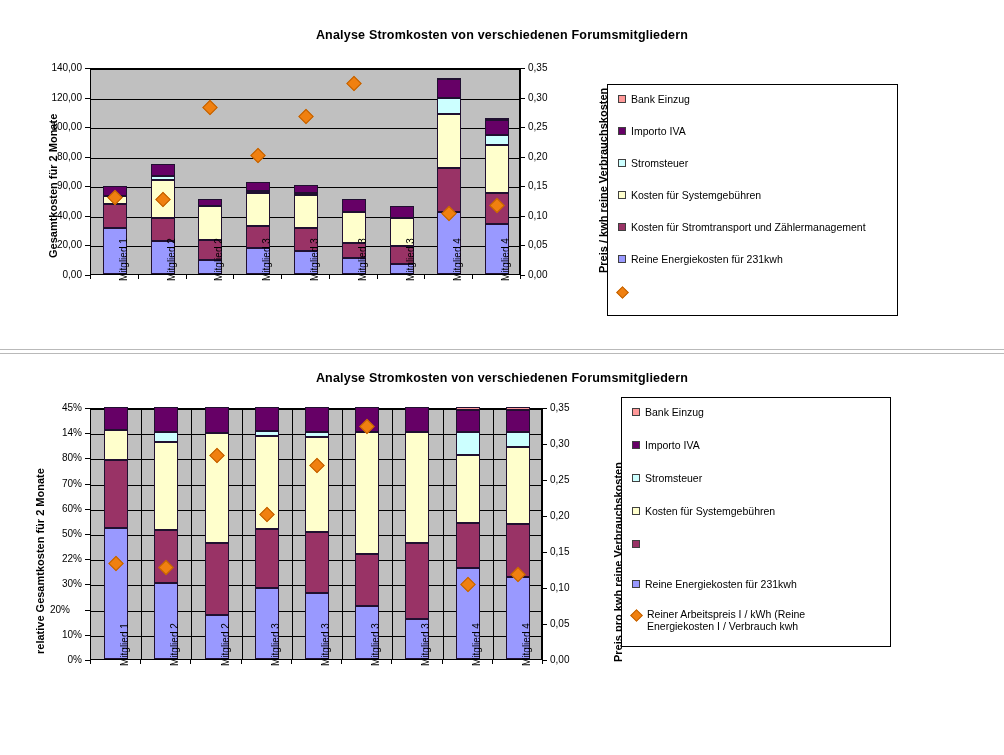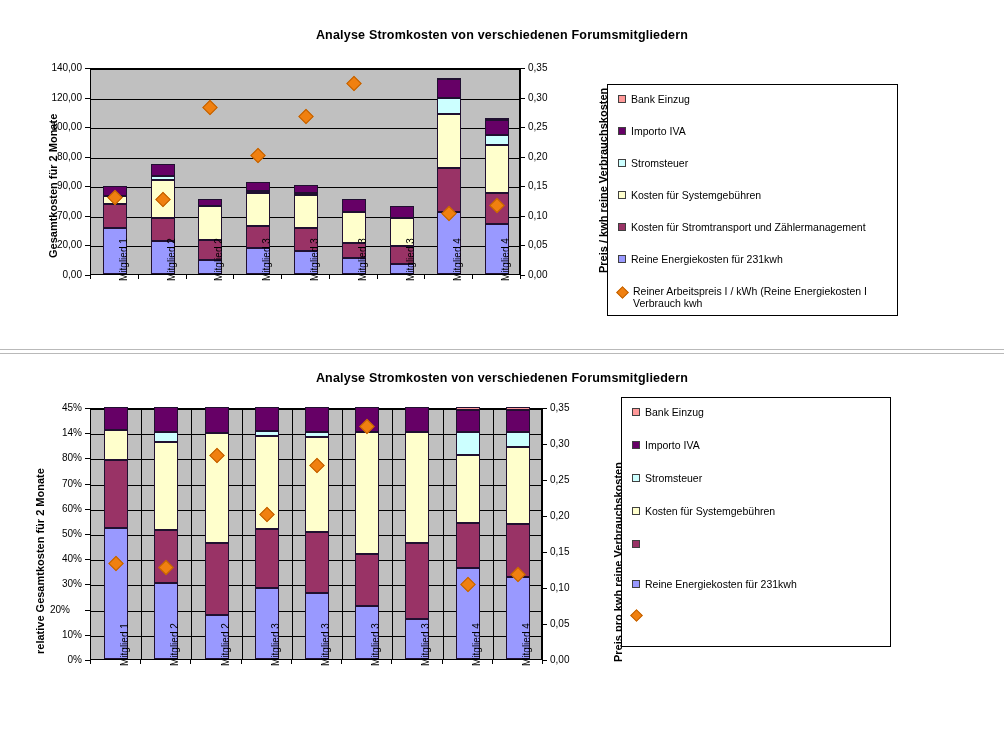--- a/index.html
+++ b/index.html
@@ -171,21 +171,21 @@
       </div>
       <div class="diamond" style="background: rgb(240, 128, 16); left: 406.111px; top: 130.529px; transform: translate(-50%, 0px) rotate(45deg);"></div>
     </div>
 
   <div id="layer-1">
       <div class="tickmark-left" style="left: 85px; top: 275px;"></div>
       <div class="ytick-label" style="width: 44px; left: 38px; top: 270px;">0,00</div>
       <div class="tickmark-left" style="left: 85px; top: 245.429px;"></div>
       <div class="ytick-label" style="width: 44px; left: 38px; top: 240.429px;">20,00</div>
       <div class="tickmark-left" style="left: 85px; top: 215.857px;"></div>
-      <div class="ytick-label" style="width: 44px; left: 38px; top: 210.857px;">70,00</div>
+      <div class="ytick-label" style="width: 44px; left: 38px; top: 210.857px;">40,00</div>
       <div class="tickmark-left" style="left: 85px; top: 186.286px;"></div>
       <div class="ytick-label" style="width: 44px; left: 38px; top: 181.286px;">90,00</div>
       <div class="tickmark-left" style="left: 85px; top: 156.714px;"></div>
       <div class="ytick-label" style="width: 44px; left: 38px; top: 151.714px;">80,00</div>
       <div class="tickmark-left" style="left: 85px; top: 127.143px;"></div>
       <div class="ytick-label" style="width: 44px; left: 38px; top: 122.143px;">100,00</div>
       <div class="tickmark-left" style="left: 85px; top: 97.5714px;"></div>
       <div class="ytick-label" style="width: 44px; left: 38px; top: 92.5714px;">120,00</div>
       <div class="tickmark-left" style="left: 85px; top: 68px;"></div>
       <div class="ytick-label" style="width: 44px; left: 38px; top: 63px;">140,00</div>
@@ -248,22 +248,20 @@
         <div class="legend-row" style="left: 10px; top: 136px; width: 301px;">
           <span class="legend-swatch" style="background: rgb(153, 51, 102);"></span>
           <span class="legend-text">Kosten für Stromtransport und Zählermanagement</span>
         </div>
         <div class="legend-row" style="left: 10px; top: 168px; width: 301px;">
           <span class="legend-swatch" style="background: rgb(153, 153, 255);"></span>
           <span class="legend-text">Reine Energiekosten für 231kwh</span>
         </div>
         <div class="legend-row" style="left: 10px; top: 200px; width: 301px;">
           <span class="legend-swatch diamond-sw"></span>
-          <span class="legend-text">Reiner Arbeitspreis I / kWh (Reine Energiekosten I
- Verbrauch kwh</span>
         </div>
       </div>
     </div>
 </div>
 
 <div class="divider" style="top:349px;"></div>
 <div class="divider" style="top:353px;"></div>
 
 <div class="panel" id="panel-bottom">
   <div class="chart-title" id="title-2" style="top:19px;left:0;">Analyse Stromkosten von verschiedenen Forumsmitgliedern</div>
@@ -361,21 +359,21 @@
   <div id="layer-2">
       <div class="tickmark-left" style="left: 85px; top: 308px;"></div>
       <div class="ytick-label" style="width: 44px; left: 38px; top: 303px;">0%</div>
       <div class="tickmark-left" style="left: 85px; top: 282.8px;"></div>
       <div class="ytick-label" style="width: 44px; left: 38px; top: 277.8px;">10%</div>
       <div class="tickmark-left" style="left: 85px; top: 257.6px;"></div>
       <div class="ytick-label" style="width: 44px; left: 38px; top: 252.6px; text-align: center;">20%</div>
       <div class="tickmark-left" style="left: 85px; top: 232.4px;"></div>
       <div class="ytick-label" style="width: 44px; left: 38px; top: 227.4px;">30%</div>
       <div class="tickmark-left" style="left: 85px; top: 207.2px;"></div>
-      <div class="ytick-label" style="width: 44px; left: 38px; top: 202.2px;">40%</div>
+      <div class="ytick-label" style="width: 44px; left: 38px; top: 202.2px;">22%</div>
       <div class="tickmark-left" style="left: 85px; top: 182px;"></div>
       <div class="ytick-label" style="width: 44px; left: 38px; top: 177px;">50%</div>
       <div class="tickmark-left" style="left: 85px; top: 156.8px;"></div>
       <div class="ytick-label" style="width: 44px; left: 38px; top: 151.8px;">60%</div>
       <div class="tickmark-left" style="left: 85px; top: 131.6px;"></div>
       <div class="ytick-label" style="width: 44px; left: 38px; top: 126.6px;">70%</div>
       <div class="tickmark-left" style="left: 85px; top: 106.4px;"></div>
       <div class="ytick-label" style="width: 44px; left: 38px; top: 101.4px;">80%</div>
       <div class="tickmark-left" style="left: 85px; top: 81.2px;"></div>
       <div class="ytick-label" style="width: 44px; left: 38px; top: 76.2px;">14%</div>
@@ -439,16 +437,18 @@
         </div>
         <div class="legend-row" style="left: 10px; top: 140px; width: 280px;">
           <span class="legend-swatch" style="background: rgb(153, 51, 102);"></span>
         </div>
         <div class="legend-row" style="left: 10px; top: 180px; width: 280px;">
           <span class="legend-swatch" style="background: rgb(153, 153, 255);"></span>
           <span class="legend-text">Reine Energiekosten für 231kwh</span>
         </div>
         <div class="legend-row" style="left: 10px; top: 210px; width: 280px;">
           <span class="legend-swatch diamond-sw"></span>
+          <span class="legend-text">Reiner Arbeitspreis I / kWh (Reine
+Energiekosten I / Verbrauch kwh</span>
         </div>
       </div>
     </div>
 </div>
 
 </body></html>

